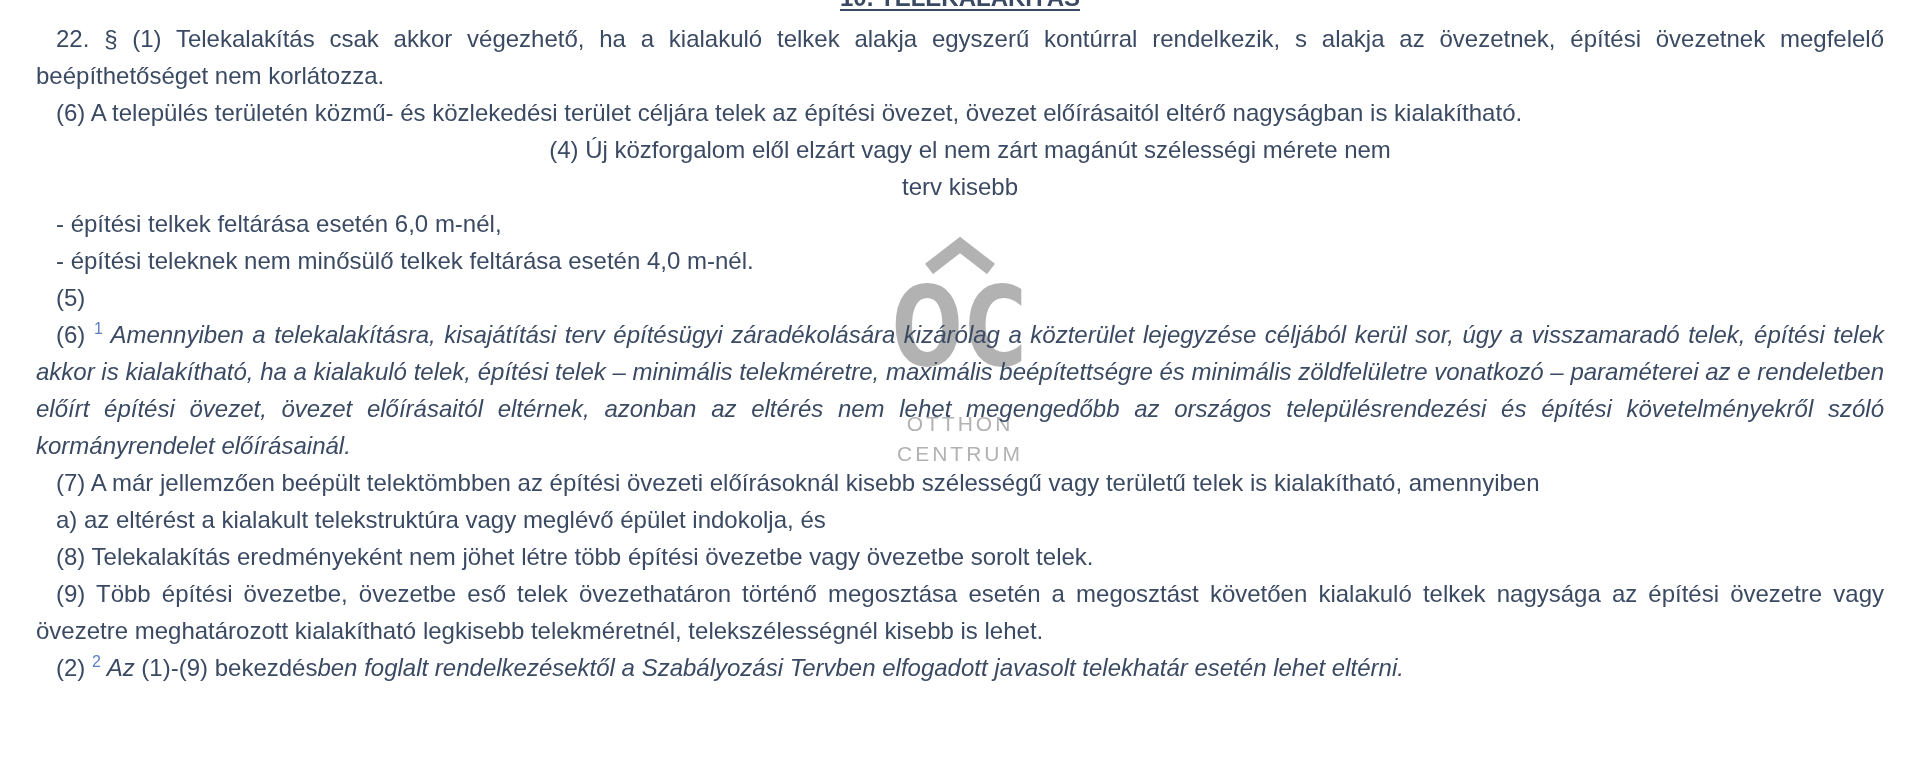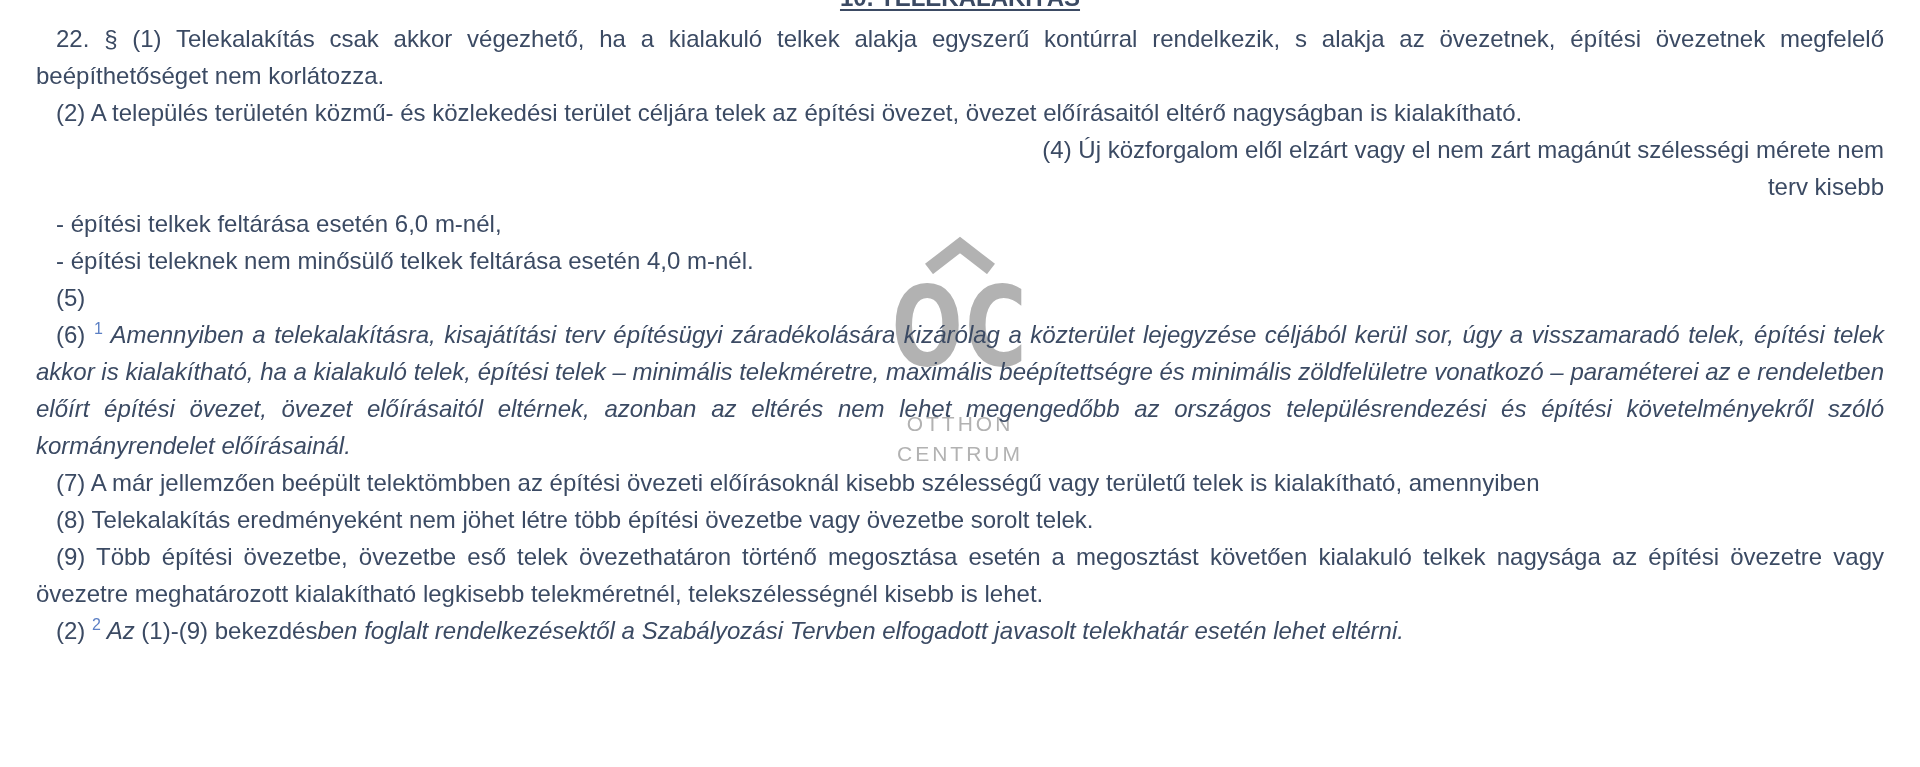--- a/index.html
+++ b/index.html
@@ -72,21 +72,21 @@
     position: relative;
     z-index: 1;
     margin: 8px 36px 0 36px;
     font-size: 24px;
     line-height: 37px;
   }
   .doc p {
     text-indent: 20px;
     text-align: justify;
   }
-  .doc p.no-justify { text-align: right; }
+  .doc p.no-justify { text-align: center; }
   .doc b { font-weight: 400; }
   .doc em { font-style: italic; }
   sup.fnref {
     color: #5b7fc4;
     font-size: 16px;
     line-height: 0;
     vertical-align: super;
     cursor: pointer;
   }
 </style>
@@ -106,34 +106,35 @@
 
   <div class="heading-clip">
     <span class="heading-text">10. TELEKALAKÍTÁS</span>
   </div>
 
   <div class="doc">
 
     <p><b>22. § </b><span>(1) Telekalakítás csak akkor végezhető, ha a kialakuló telkek alakja egyszerű kontúrral rendelkezik, s alakja az övezetnek, építési övezetnek megfelelő beépíthetőséget nem korlátozza.</span></p>
 
 
-    <p><span>(2) A település területén közmű- és közlekedési terület céljára telek az építési övezet, övezet előírásaitól eltérő nagyságban is kialakítható.</span></p>
+    <p><span>(6) A település területén közmű- és közlekedési terület céljára telek az építési övezet, övezet előírásaitól eltérő nagyságban is kialakítható.</span></p>
 
     <p class="no-justify"><span>(4) Új közforgalom elől elzárt vagy el nem zárt magánút szélességi mérete nem</span><br><span>terv kisebb</span></p>
 
     <p><span>- építési telkek feltárása esetén 6,0 m-nél,</span></p>
 
     <p><span>- építési teleknek nem minősülő telkek feltárása esetén 4,0 m-nél.</span></p>
 
     <p><span>(5)</span></p>
 
     <p><span>(6) </span><sup class="fnref">1</sup><em> Amennyiben a telekalakításra, kisajátítási terv építésügyi záradékolására kizárólag a közterület lejegyzése céljából kerül sor, úgy a visszamaradó telek, építési telek akkor is kialakítható, ha a kialakuló telek, építési telek – minimális telekméretre, maximális beépítettségre és minimális zöldfelületre vonatkozó – paraméterei az e rendeletben előírt építési övezet, övezet előírásaitól eltérnek, azonban az eltérés nem lehet megengedőbb az országos településrendezési és építési követelményekről szóló kormányrendelet előírásainál.</em></p>
 
     <p><span>(7) A már jellemzően beépült telektömbben az építési övezeti előírásoknál kisebb szélességű vagy területű telek is kialakítható, amennyiben</span></p>
 
+    <p><span>a) az eltérést a kialakult telekstruktúra vagy meglévő épület indokolja, és</span></p>
 
 
     <p><span>(8) Telekalakítás eredményeként nem jöhet létre több építési övezetbe vagy övezetbe sorolt telek.</span></p>
 
     <p><span>(9) Több építési övezetbe, övezetbe eső telek övezethatáron történő megosztása esetén a megosztást követően kialakuló telkek nagysága az építési övezetre vagy övezetre meghatározott kialakítható legkisebb telekméretnél, telekszélességnél kisebb is lehet.</span></p>
 
     <p><span>(2) </span><sup class="fnref">2</sup><em> Az </em><span>(1)-(9) bekezdés</span><em>ben foglalt rendelkezésektől a Szabályozási Tervben elfogadott javasolt telekhatár esetén lehet eltérni.</em></p>
 
   </div>
 </div>

